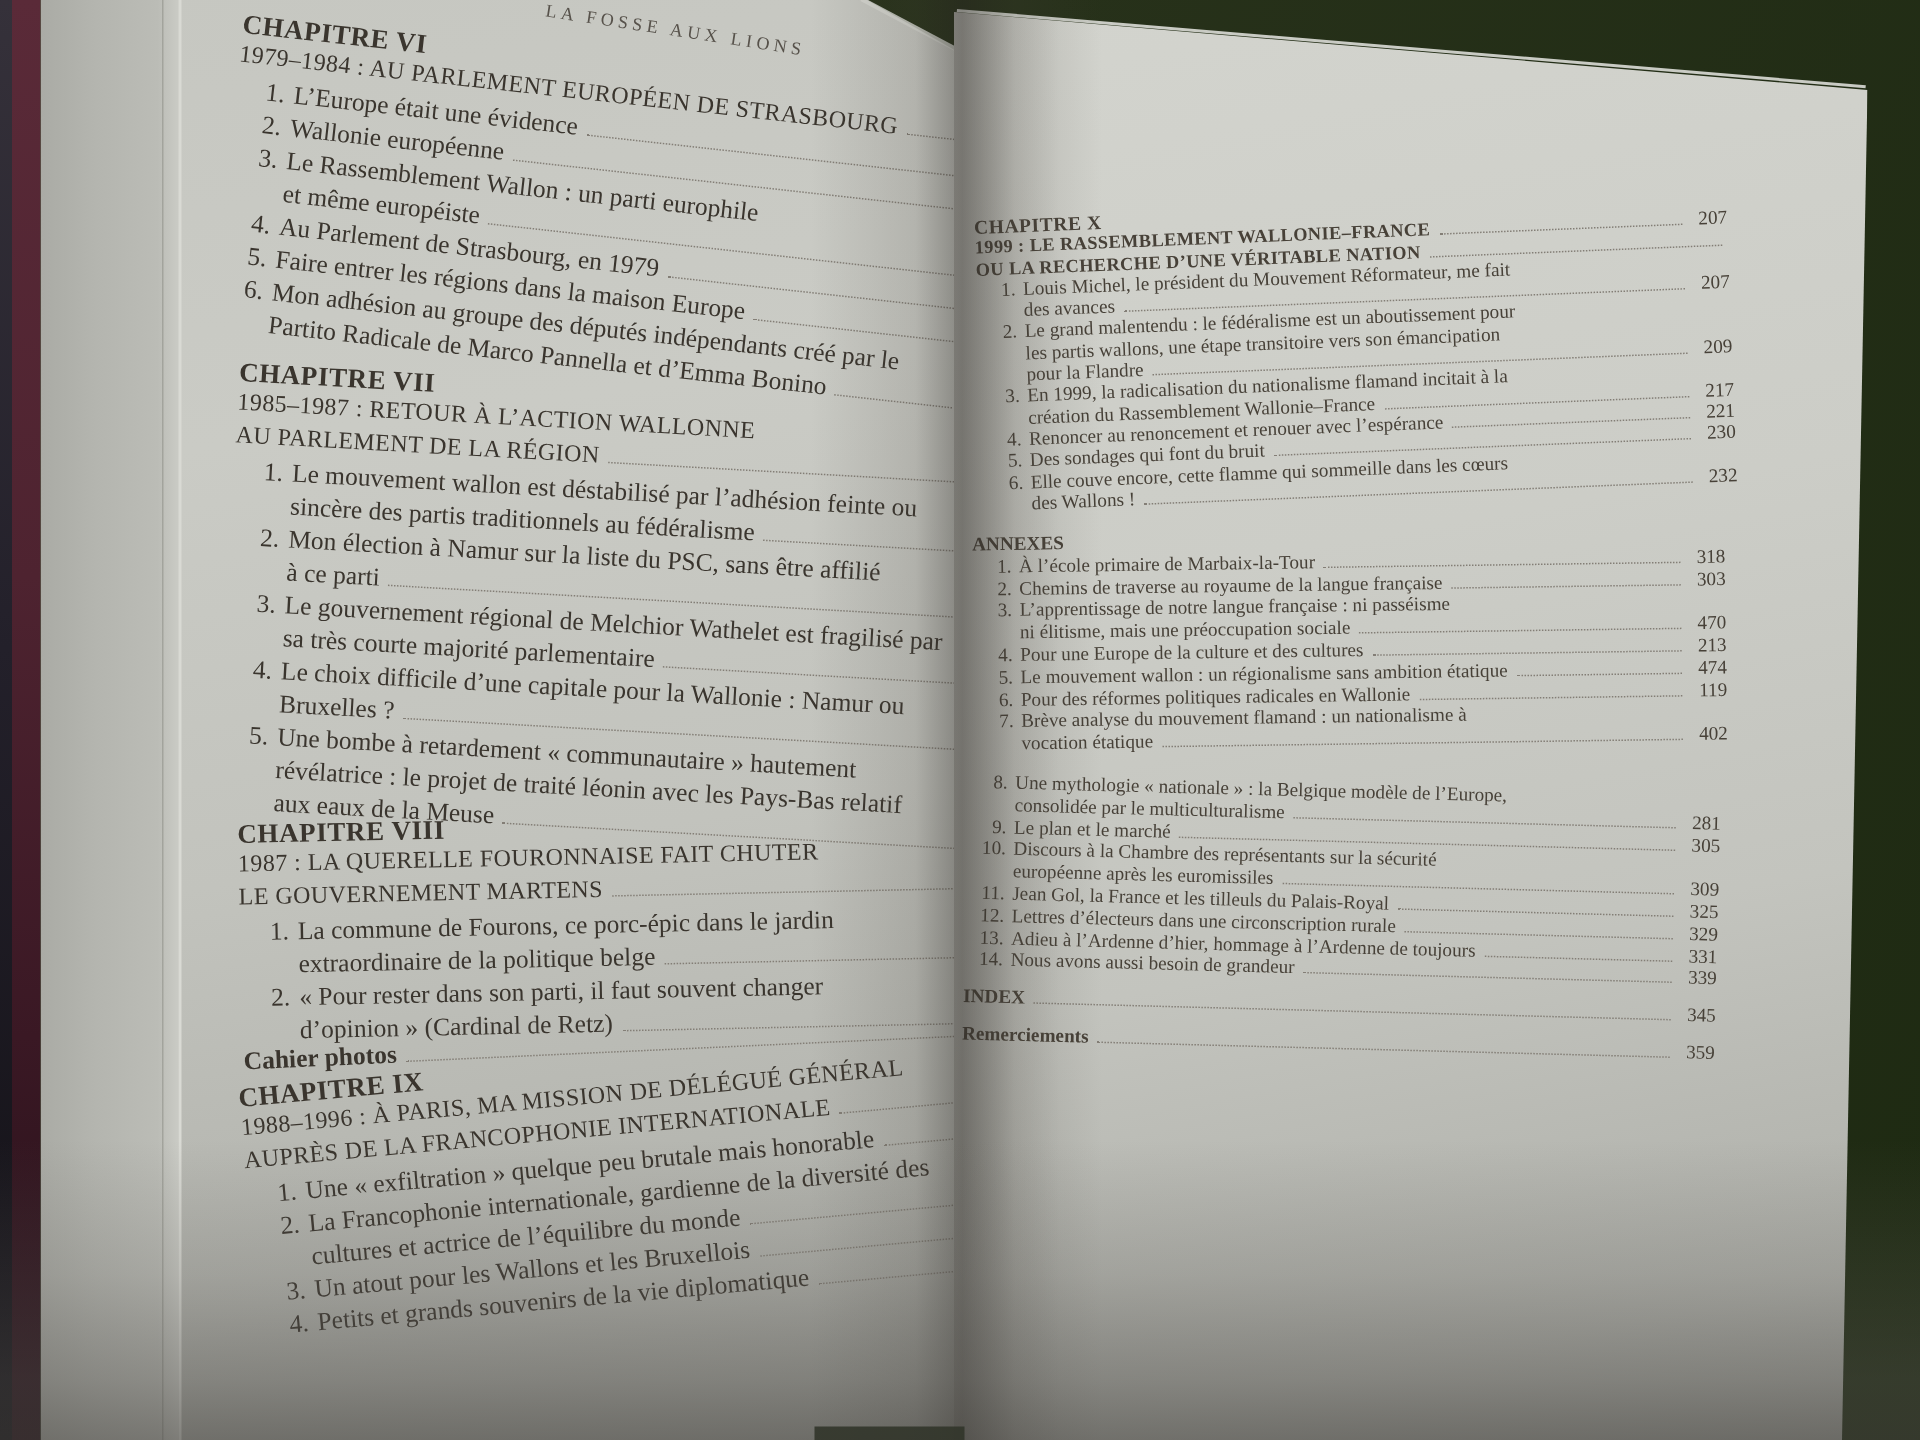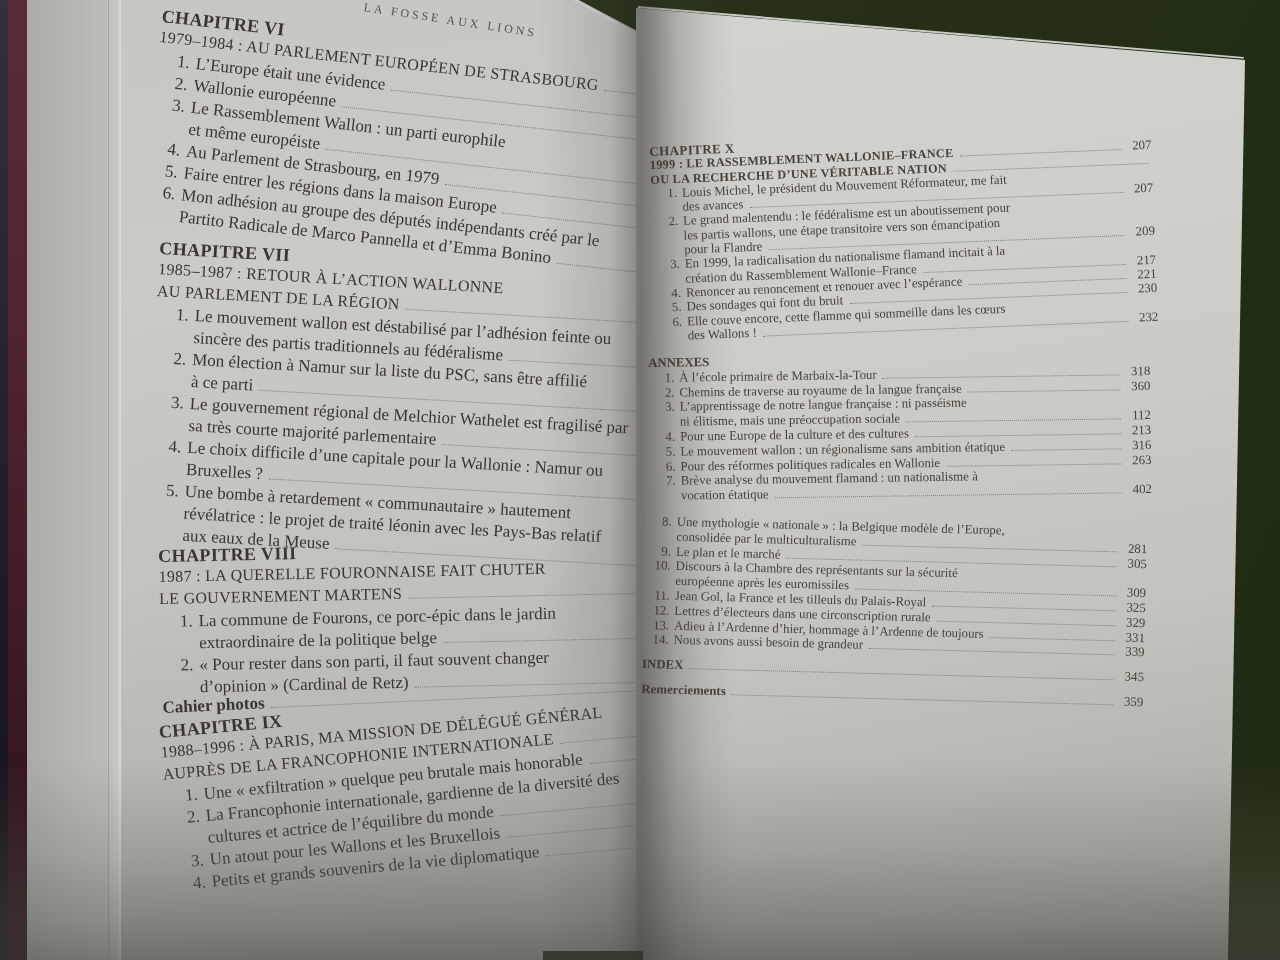--- a/index.html
+++ b/index.html
@@ -342,49 +342,49 @@
         <div class="row k-e">
           <span class="no">1.</span>
           <span class="t">À l’école primaire de Marbaix-la-Tour</span>
           <span class="dots"></span>
           <span class="pg">318</span>
         </div>
         <div class="row k-e">
           <span class="no">2.</span>
           <span class="t">Chemins de traverse au royaume de la langue française</span>
           <span class="dots"></span>
-          <span class="pg">360</span>
+          <span class="pg">303</span>
         </div>
         <div class="row k-e">
           <span class="no">3.</span>
           <span class="t">L’apprentissage de notre langue française : ni passéisme</span>
         </div>
         <div class="row k-c">
           <span class="no"></span>
           <span class="t">ni élitisme, mais une préoccupation sociale</span>
           <span class="dots"></span>
-          <span class="pg">112</span>
+          <span class="pg">470</span>
         </div>
         <div class="row k-e">
           <span class="no">4.</span>
           <span class="t">Pour une Europe de la culture et des cultures</span>
           <span class="dots"></span>
           <span class="pg">213</span>
         </div>
         <div class="row k-e">
           <span class="no">5.</span>
           <span class="t">Le mouvement wallon : un régionalisme sans ambition étatique</span>
           <span class="dots"></span>
-          <span class="pg">316</span>
+          <span class="pg">474</span>
         </div>
         <div class="row k-e">
           <span class="no">6.</span>
           <span class="t">Pour des réformes politiques radicales en Wallonie</span>
           <span class="dots"></span>
-          <span class="pg">263</span>
+          <span class="pg">119</span>
         </div>
         <div class="row k-e">
           <span class="no">7.</span>
           <span class="t">Brève analyse du mouvement flamand : un nationalisme à</span>
         </div>
         <div class="row k-c">
           <span class="no"></span>
           <span class="t">vocation étatique</span>
           <span class="dots"></span>
           <span class="pg">402</span>

